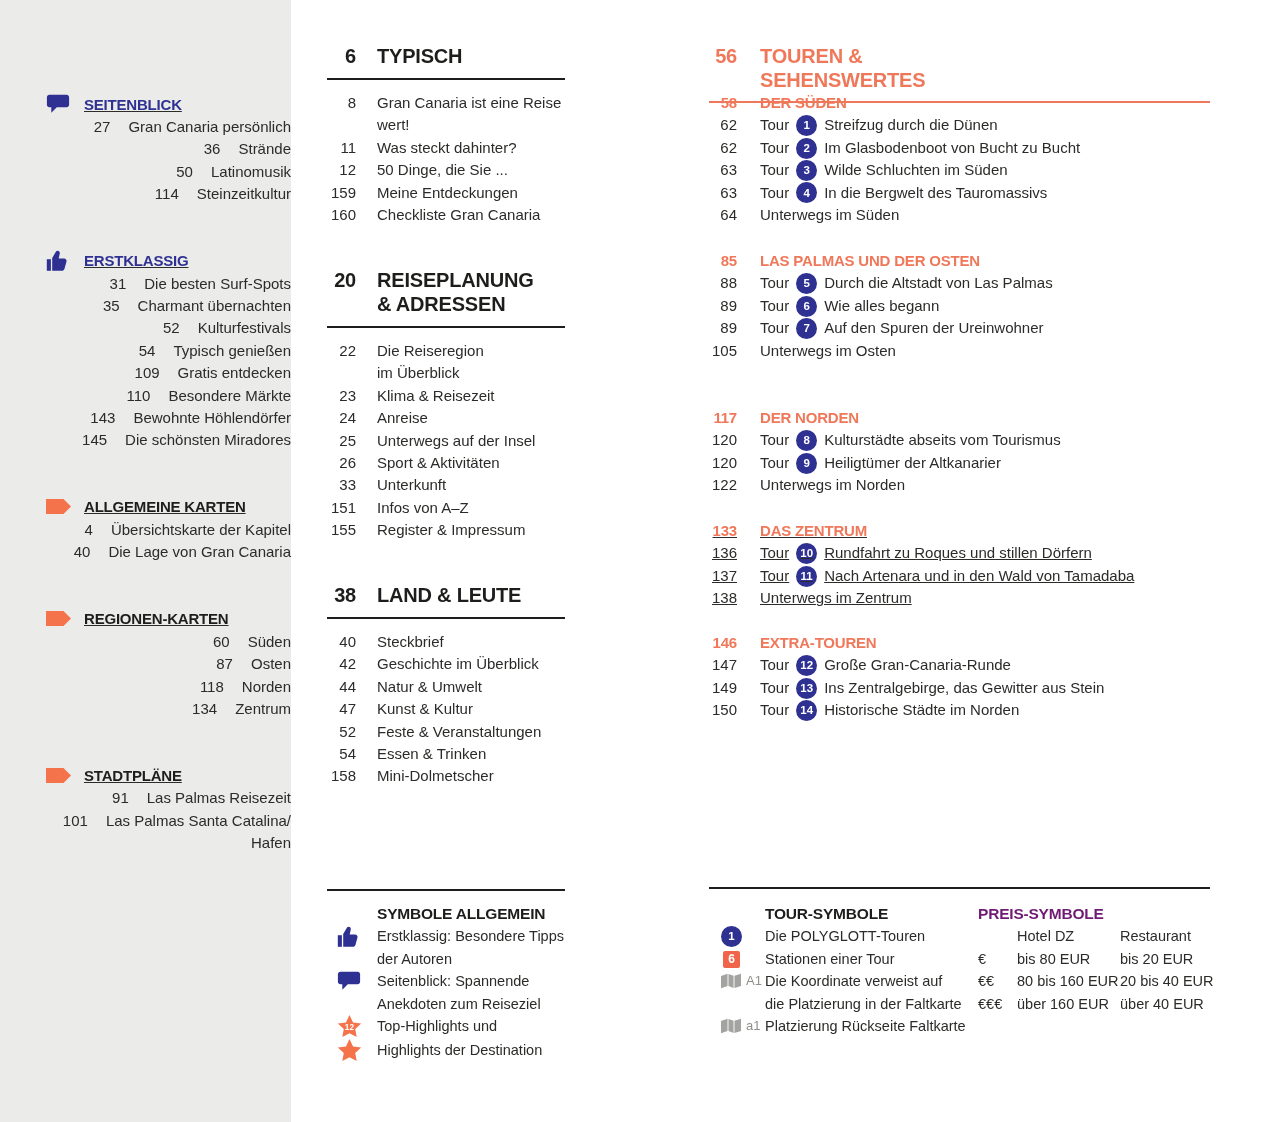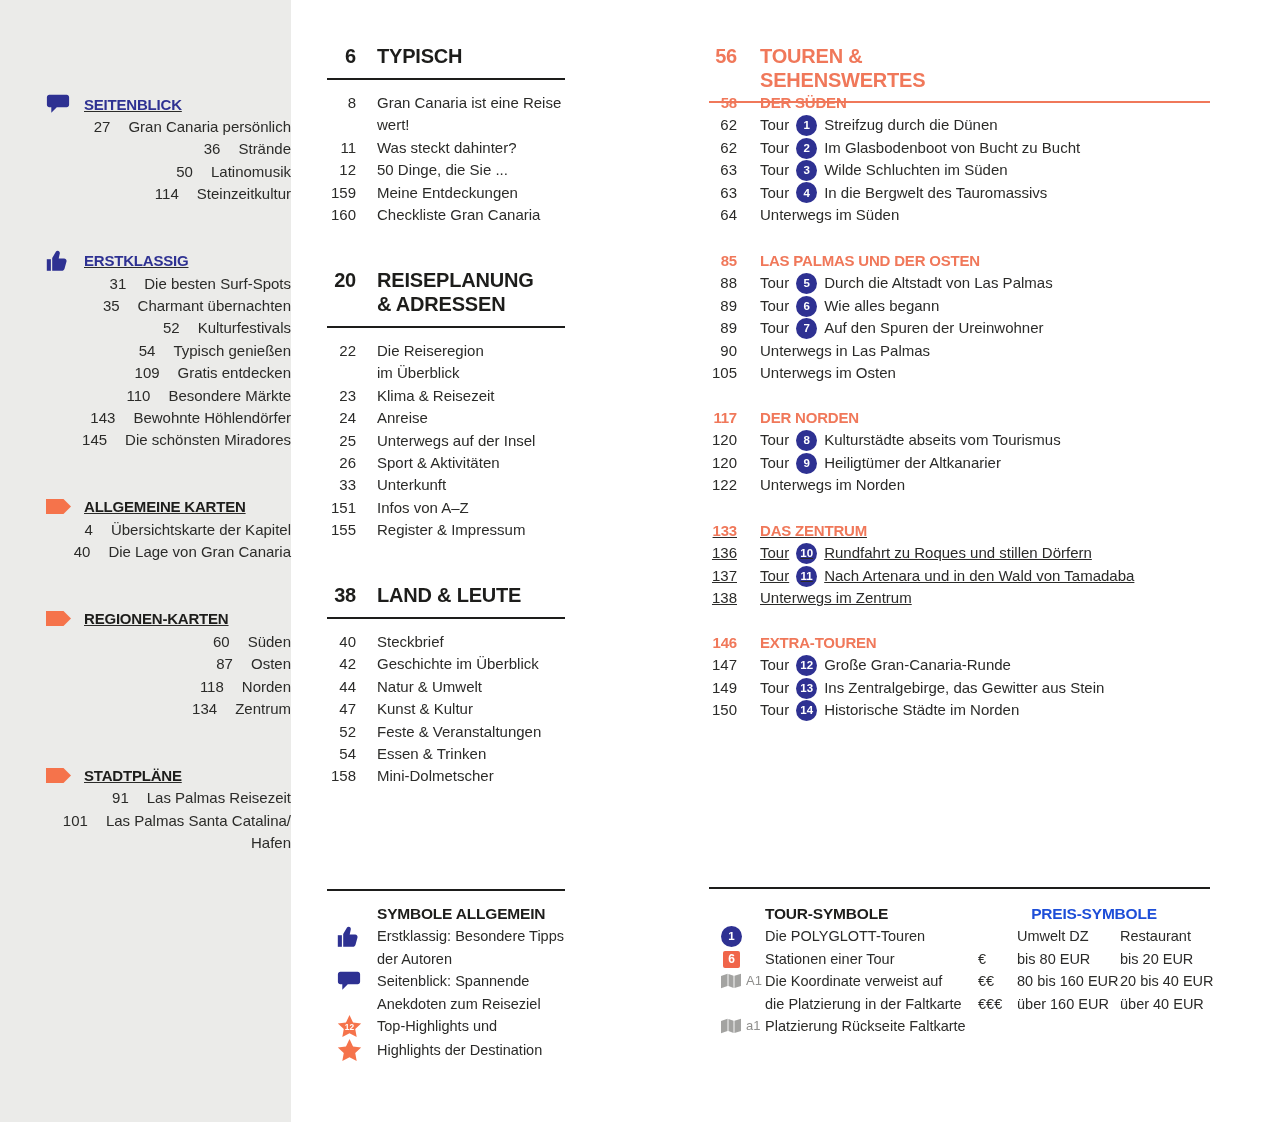--- a/index.html
+++ b/index.html
@@ -65,21 +65,21 @@
   .right-legend{position:absolute;left:709px;top:887px;width:501px;height:200px;}
   .tour-block{position:absolute;left:12px;top:16px;width:268px;}
   .tour-title{margin-left:44px;font-size:15.5px;font-weight:700;line-height:22.4px;letter-spacing:-0.2px;color:#1d1d1b;white-space:nowrap;}
   .tr-row{display:flex;line-height:22.4px;font-size:14.5px;align-items:center;}
   .tr-icon{width:44px;flex:none;display:flex;align-items:center;gap:5px;}
   .sq-badge{width:17px;height:17px;border-radius:2px;background:#f0654a;color:#fff;font-size:12px;font-weight:700;display:inline-flex;align-items:center;justify-content:center;flex:none;margin-left:2px;}
   .map-label{font-size:13px;color:#8f8f8d;}
   .tr-text{white-space:nowrap;}
 
   .price-block{position:absolute;left:269px;top:16px;width:232px;}
-  .price-title{font-size:15.5px;font-weight:700;line-height:22.4px;letter-spacing:-0.2px;color:#1d4ed8;white-space:nowrap;text-align:center;}
+  .price-title{font-size:15.5px;font-weight:700;line-height:22.4px;letter-spacing:-0.2px;color:#701a75;white-space:nowrap;}
   .pr-row{display:flex;line-height:22.4px;font-size:14.5px;}
   .pr-sym{width:39px;flex:none;}
   .pr-hotel{width:103px;flex:none;white-space:nowrap;}
   .pr-rest{white-space:nowrap;}
 
   .icon-box{display:inline-flex;align-items:center;}
 </style>
 </head>
 <body>
 
@@ -478,24 +478,20 @@
       <span class="t-text">Wie alles begann</span>
     </span>
   </div>
           <div class="row">
     <span class="num">89</span>
     <span class="t-label">
       <span class="t-prefix">Tour</span>
       <span class="badge">7</span>
       <span class="t-text">Auf den Spuren der Ureinwohner</span>
     </span>
-  </div>
-          <div class="row">
-    <span class="num">90</span>
-    <span class="label">Unterwegs in Las Palmas</span>
   </div>
           <div class="row">
     <span class="num">105</span>
     <span class="label">Unterwegs im Osten</span>
   </div>
         </section>
         <section class="r-sec">
     <div class="rs-head">
       <span class="rs-num">117</span>
       <span class="rs-title">DER NORDEN</span>
@@ -626,21 +622,21 @@
               <span class="map-label">a1</span>
             </span>
     <span class="tr-text">Platzierung Rückseite Faltkarte</span>
   </div>
         </div>
     </div>
     <div class="price-block">
       <div class="price-title">PREIS-SYMBOLE</div>
       <div class="pr-row">
         <span class="pr-sym"></span>
-        <span class="pr-hotel">Umwelt DZ</span>
+        <span class="pr-hotel">Hotel DZ</span>
         <span class="pr-rest">Restaurant</span>
       </div>
       <div id="price-rows">
           <div class="pr-row">
     <span class="pr-sym">€</span>
     <span class="pr-hotel">bis 80 EUR</span>
     <span class="pr-rest">bis 20 EUR</span>
   </div>
           <div class="pr-row">
     <span class="pr-sym">€€</span>

